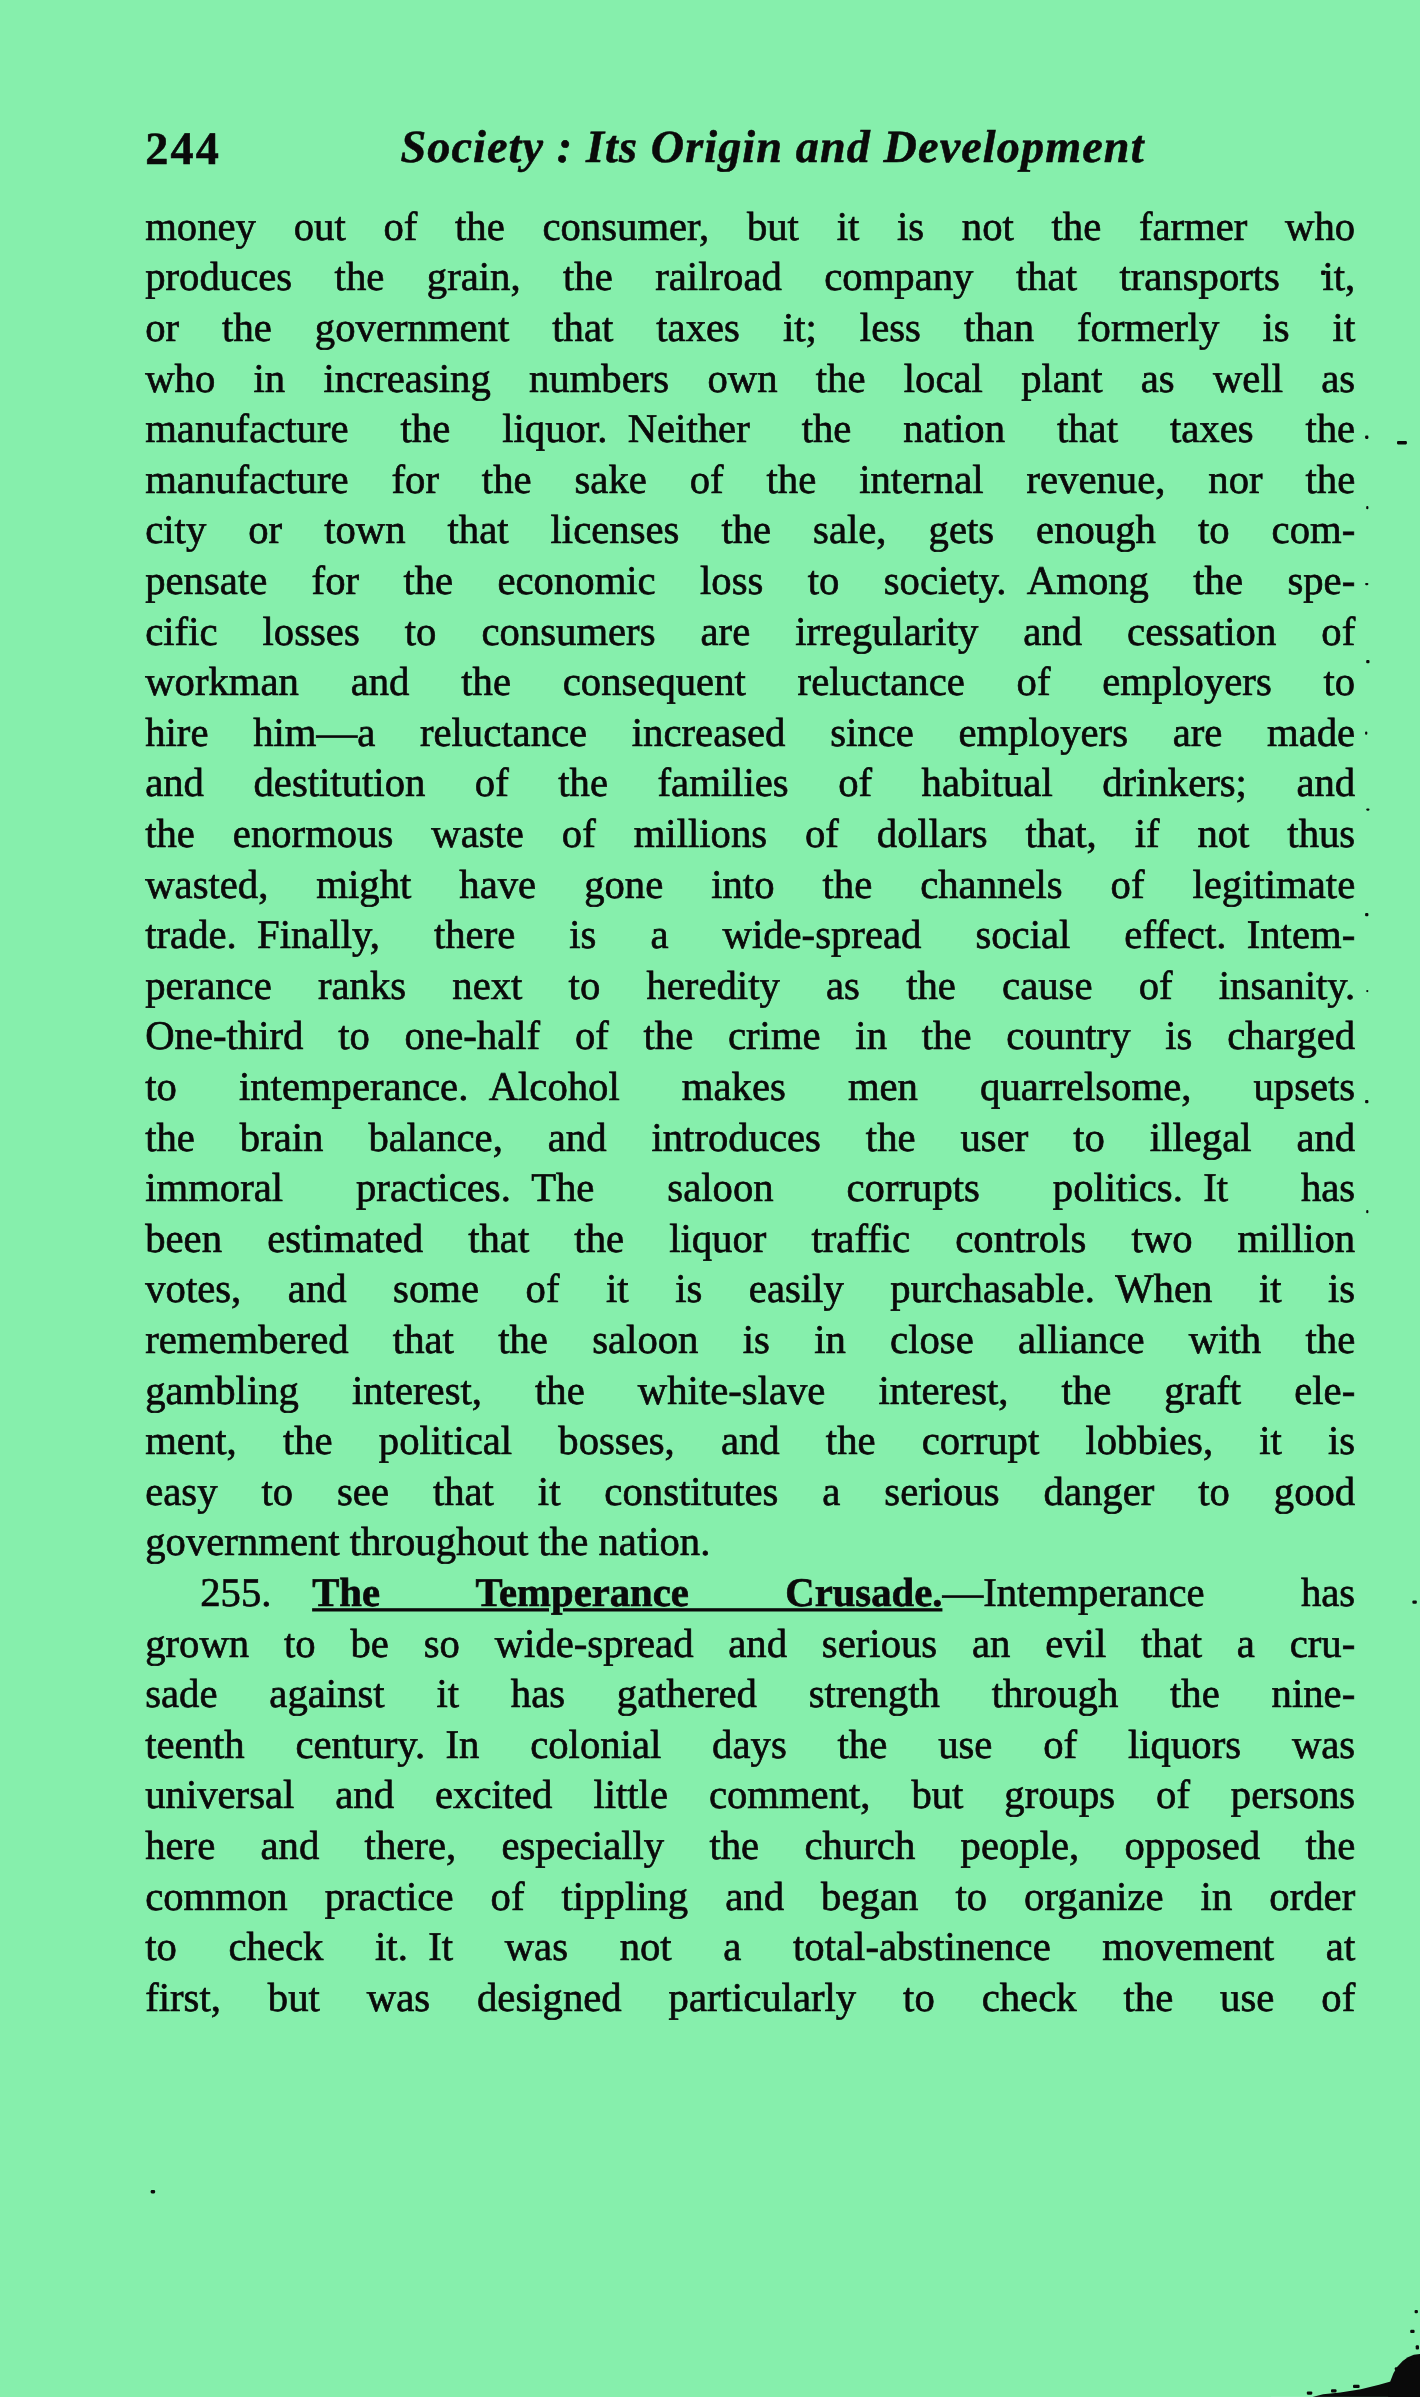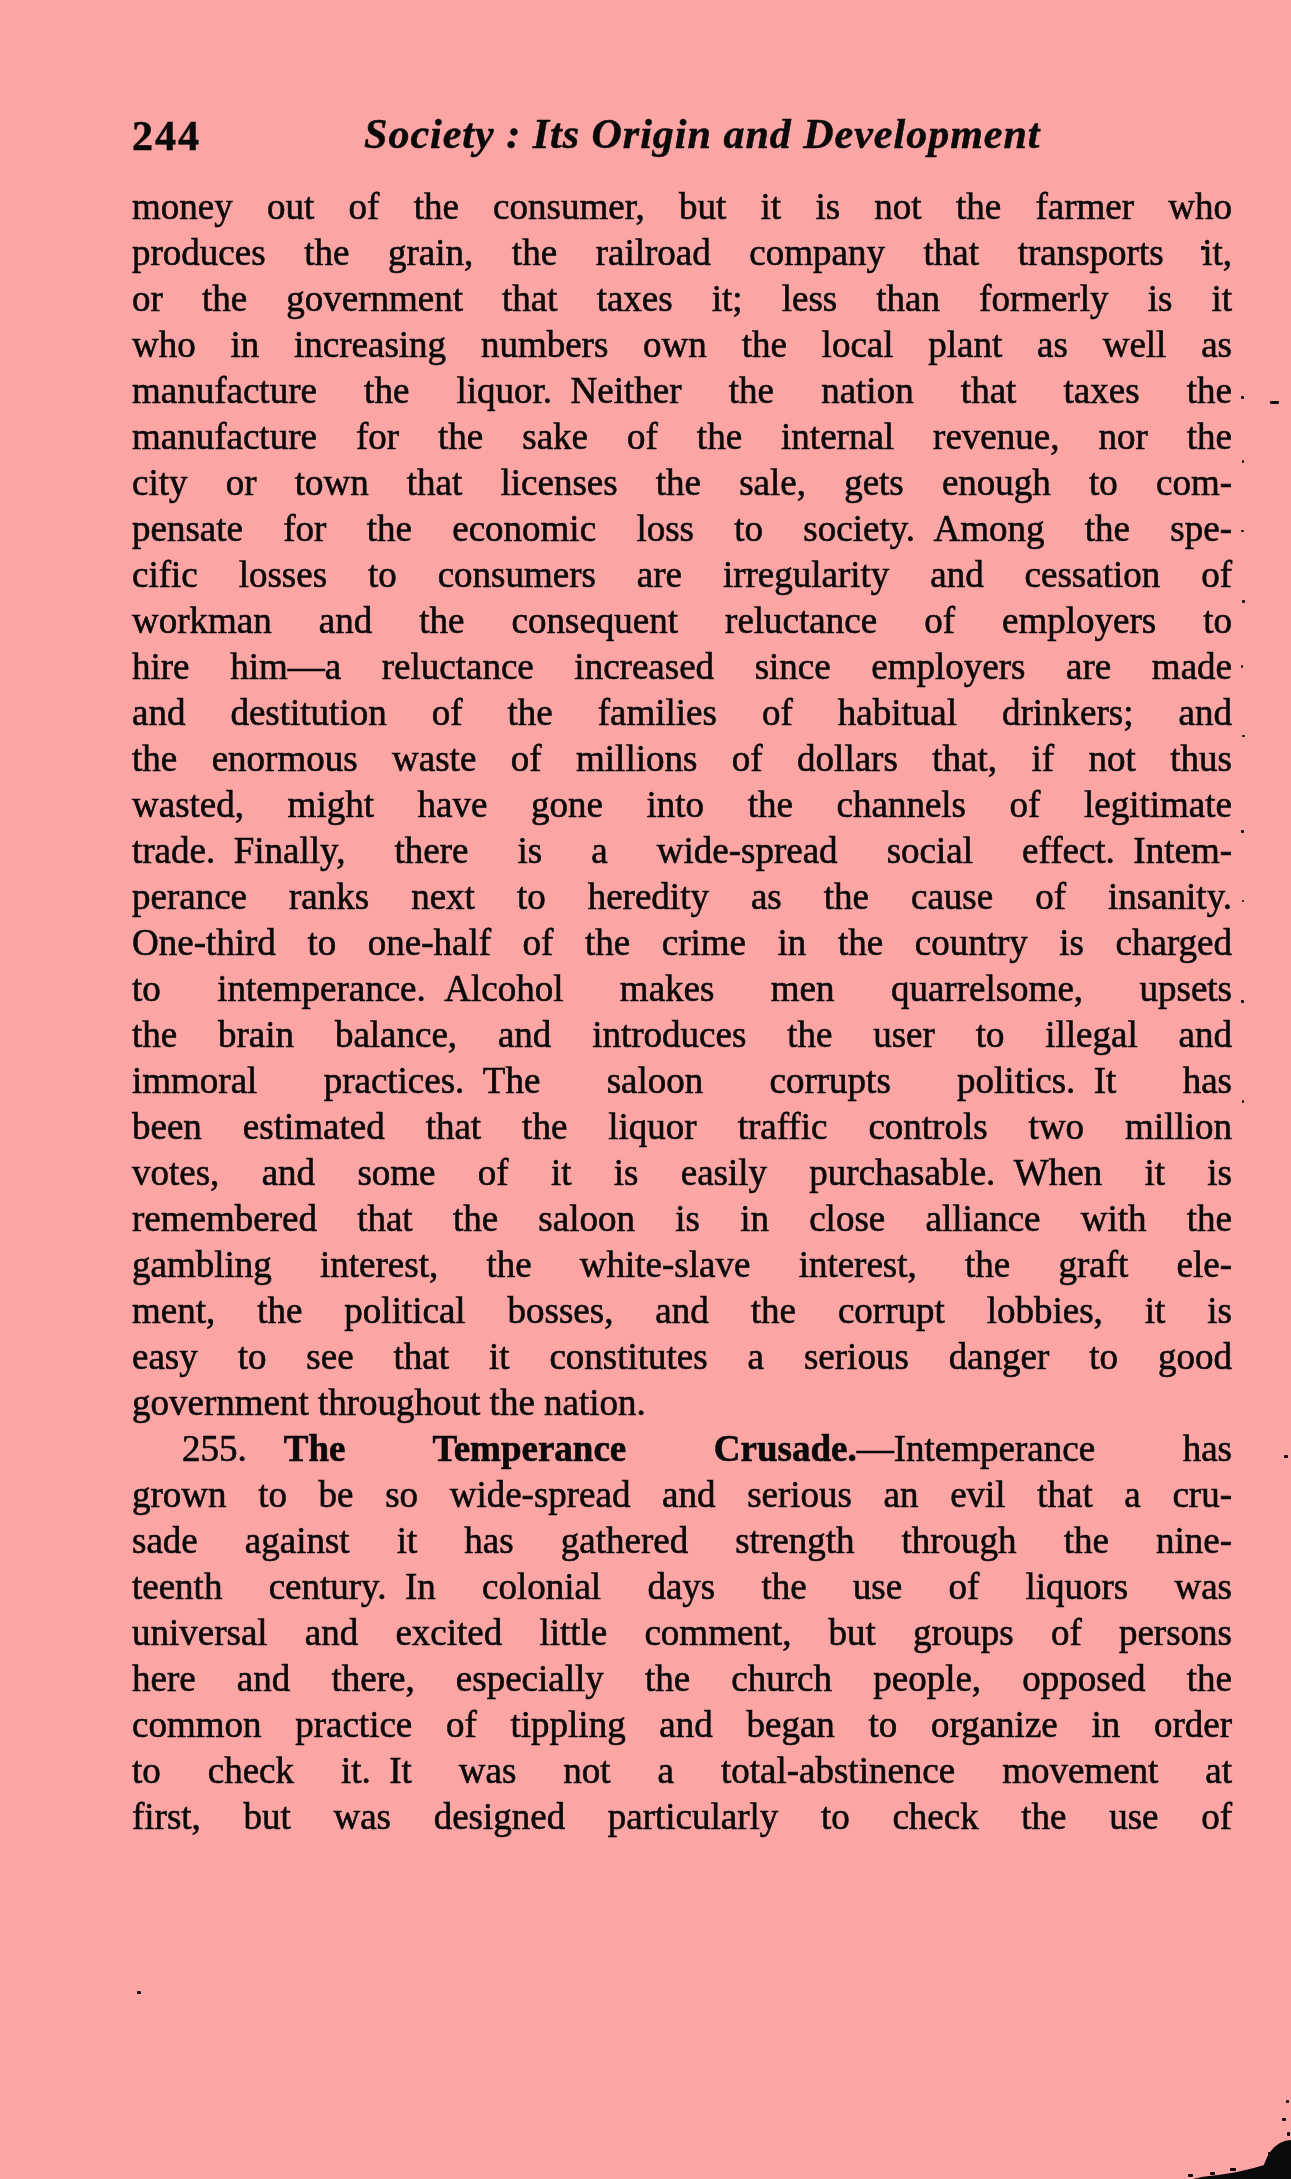--- a/index.html
+++ b/index.html
@@ -2,21 +2,21 @@
 <html><head>
 <meta charset="utf-8">
 <style>
   html,body{margin:0;padding:0;}
   body{
     width:1291px;height:2179px;position:relative;overflow:hidden;
     background:#ffffff;
     font-family:"Liberation Serif","DejaVu Serif",serif;
     color:#0a0a0a;
   }
-  .page{position:absolute;inset:0;background:#fca5a5;}
+  .page{position:absolute;inset:0;background:#86efac;}
   
   .running-head{
     position:absolute;left:132px;top:110px;width:1100px;height:50px;
     font-size:42px;line-height:48px;
     -webkit-text-stroke:0.5px #0a0a0a;
   }
   .page-number{
     position:absolute;left:0;top:2px;font-weight:700;letter-spacing:2px;
   }
   .running-title{
@@ -28,21 +28,21 @@
     position:absolute;left:132px;top:184px;width:1100px;
     font-size:37px;line-height:46px;
     -webkit-text-stroke:0.6px #0a0a0a;
   }
   .line{
     text-align:justify;text-align-last:justify;
     white-space:normal;
   }
   .line.para-end{text-align-last:left;}
   .line.indent{text-indent:50px;}
-  .bold{font-weight:700;}
+  .bold{font-weight:700;text-decoration:underline;}
   
   .speck{position:absolute;background:#0a0a0a;border-radius:1px;}
   .corner-shadow{
     position:absolute;left:1193px;top:2156px;width:98px;height:23px;
     background:#0a0a0a;
     clip-path:polygon(0% 100%,10% 90%,26% 83%,45% 70%,62% 52%,80% 30%,100% 0%,100% 100%);
   }
   .corner-shadow2{
     position:absolute;left:1262px;top:2140px;width:29px;height:39px;
     background:#0a0a0a;border-top-left-radius:100% 100%;

